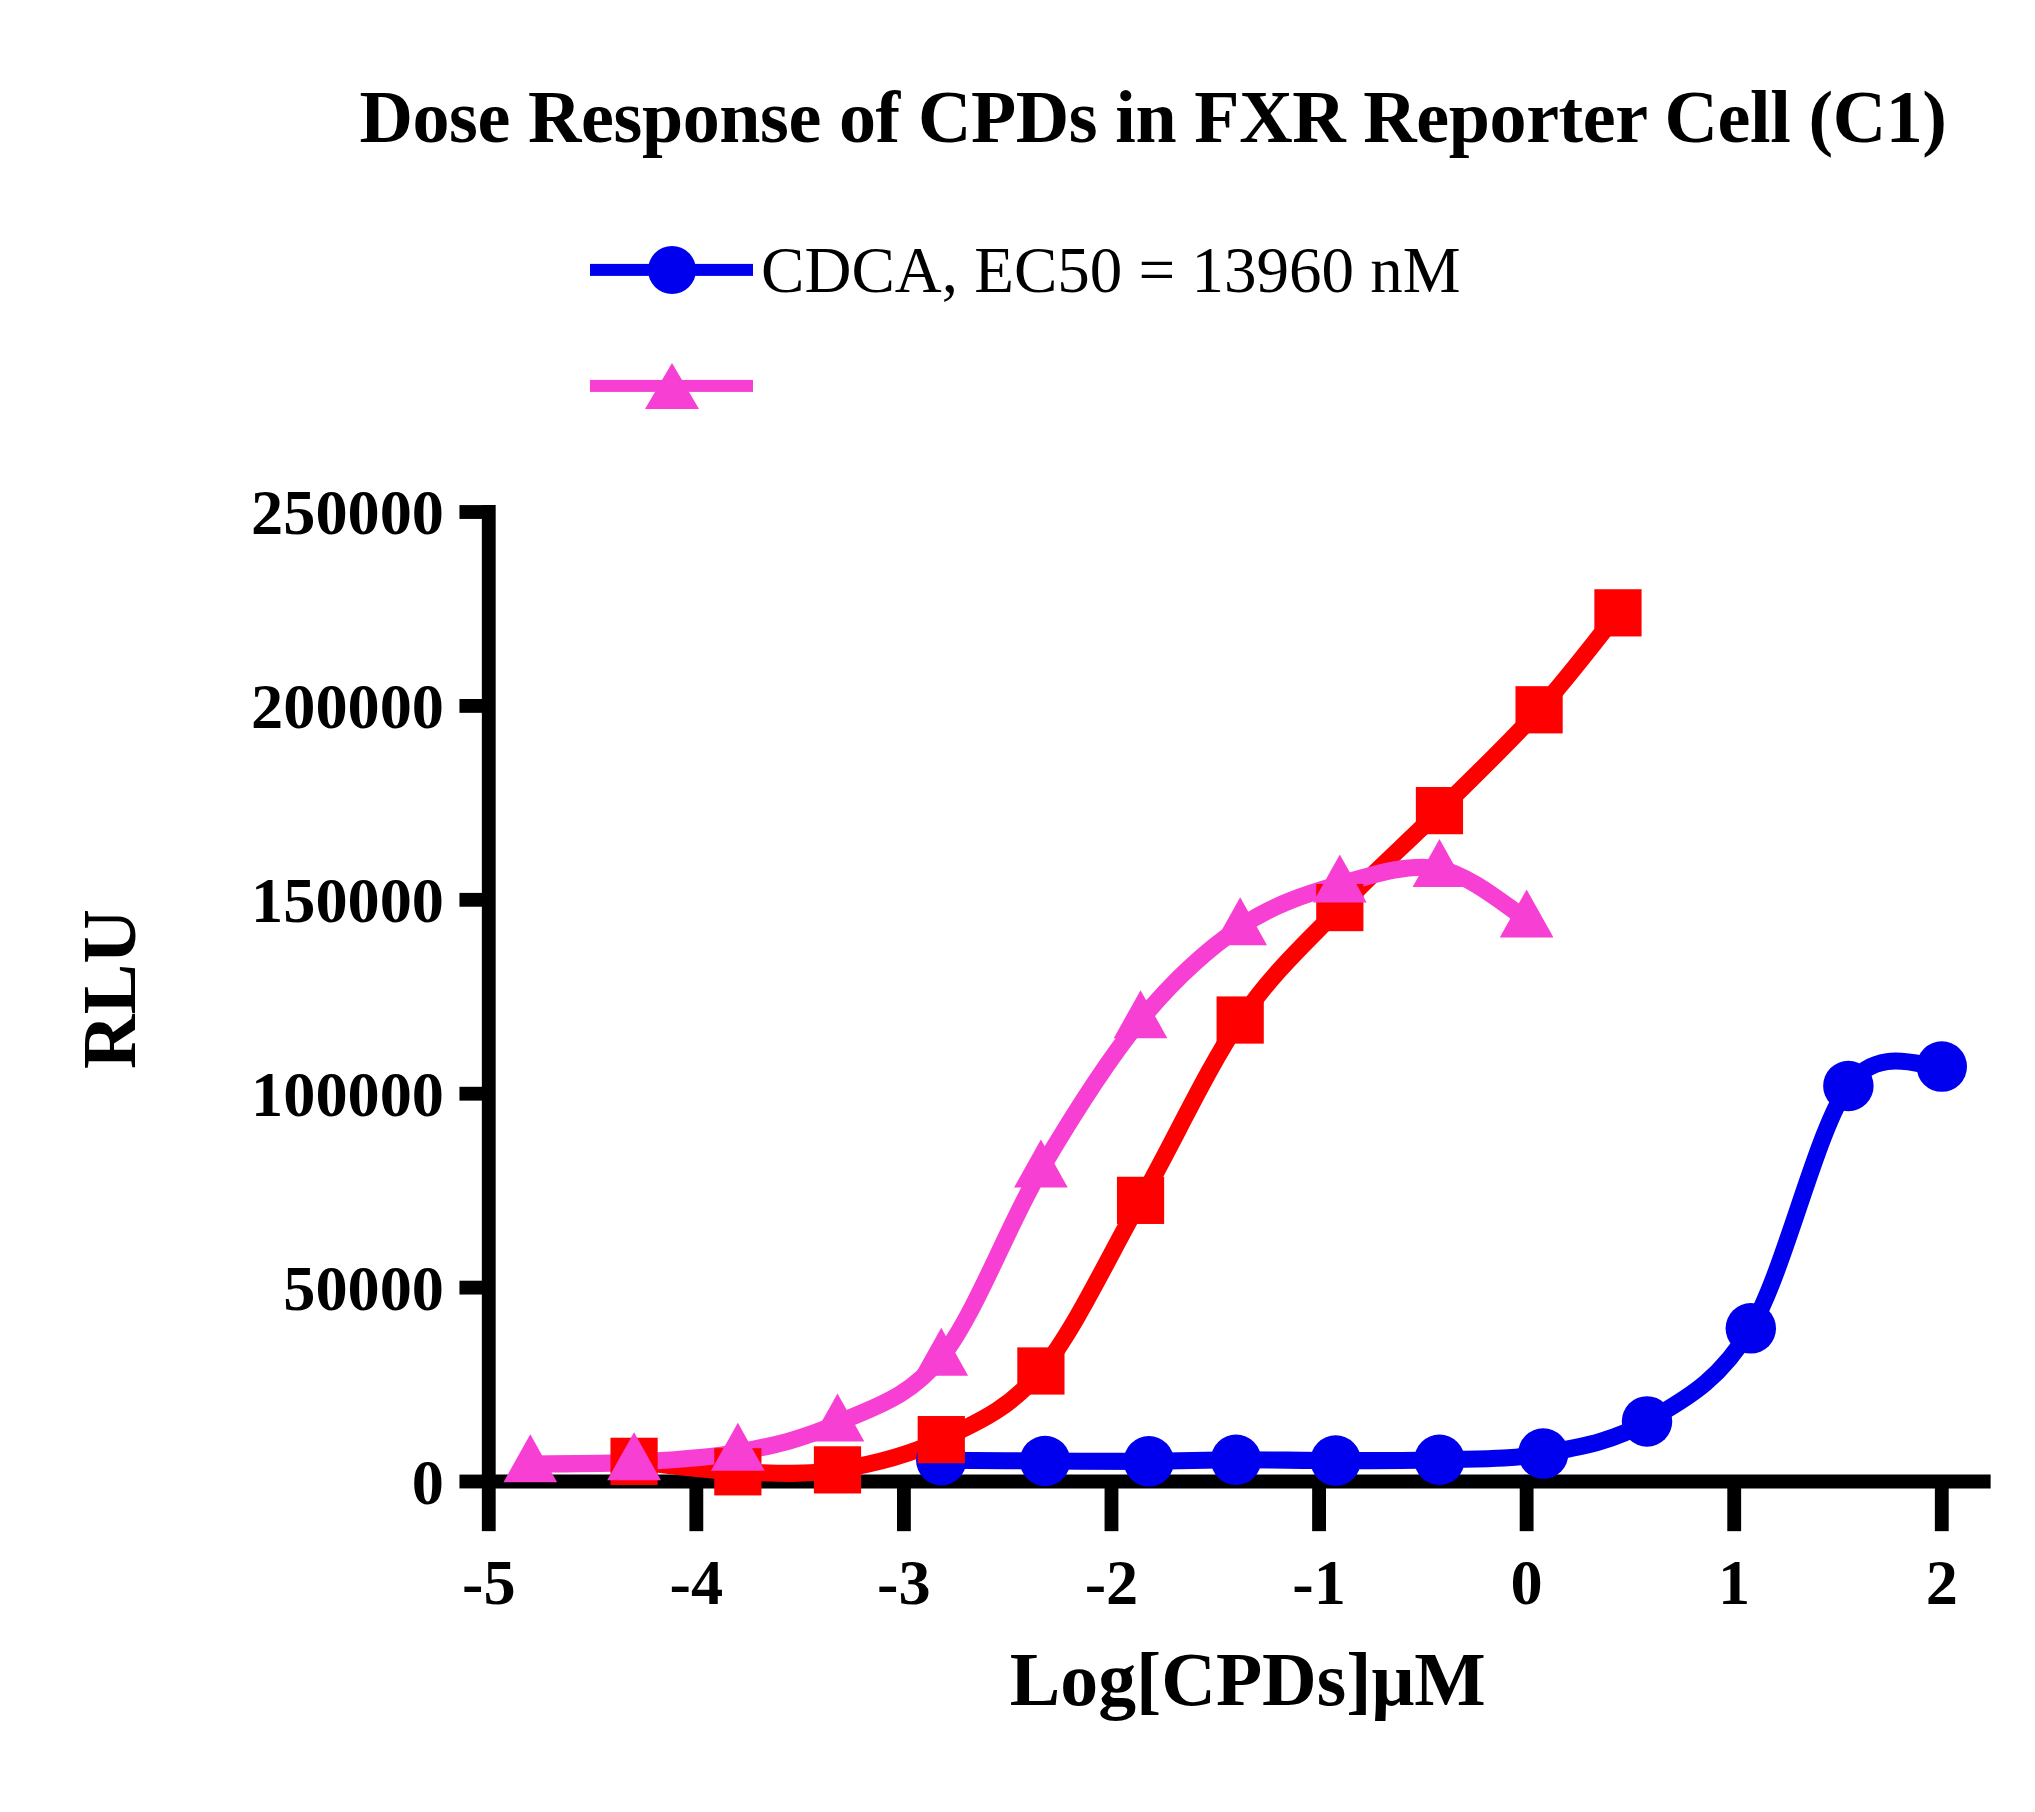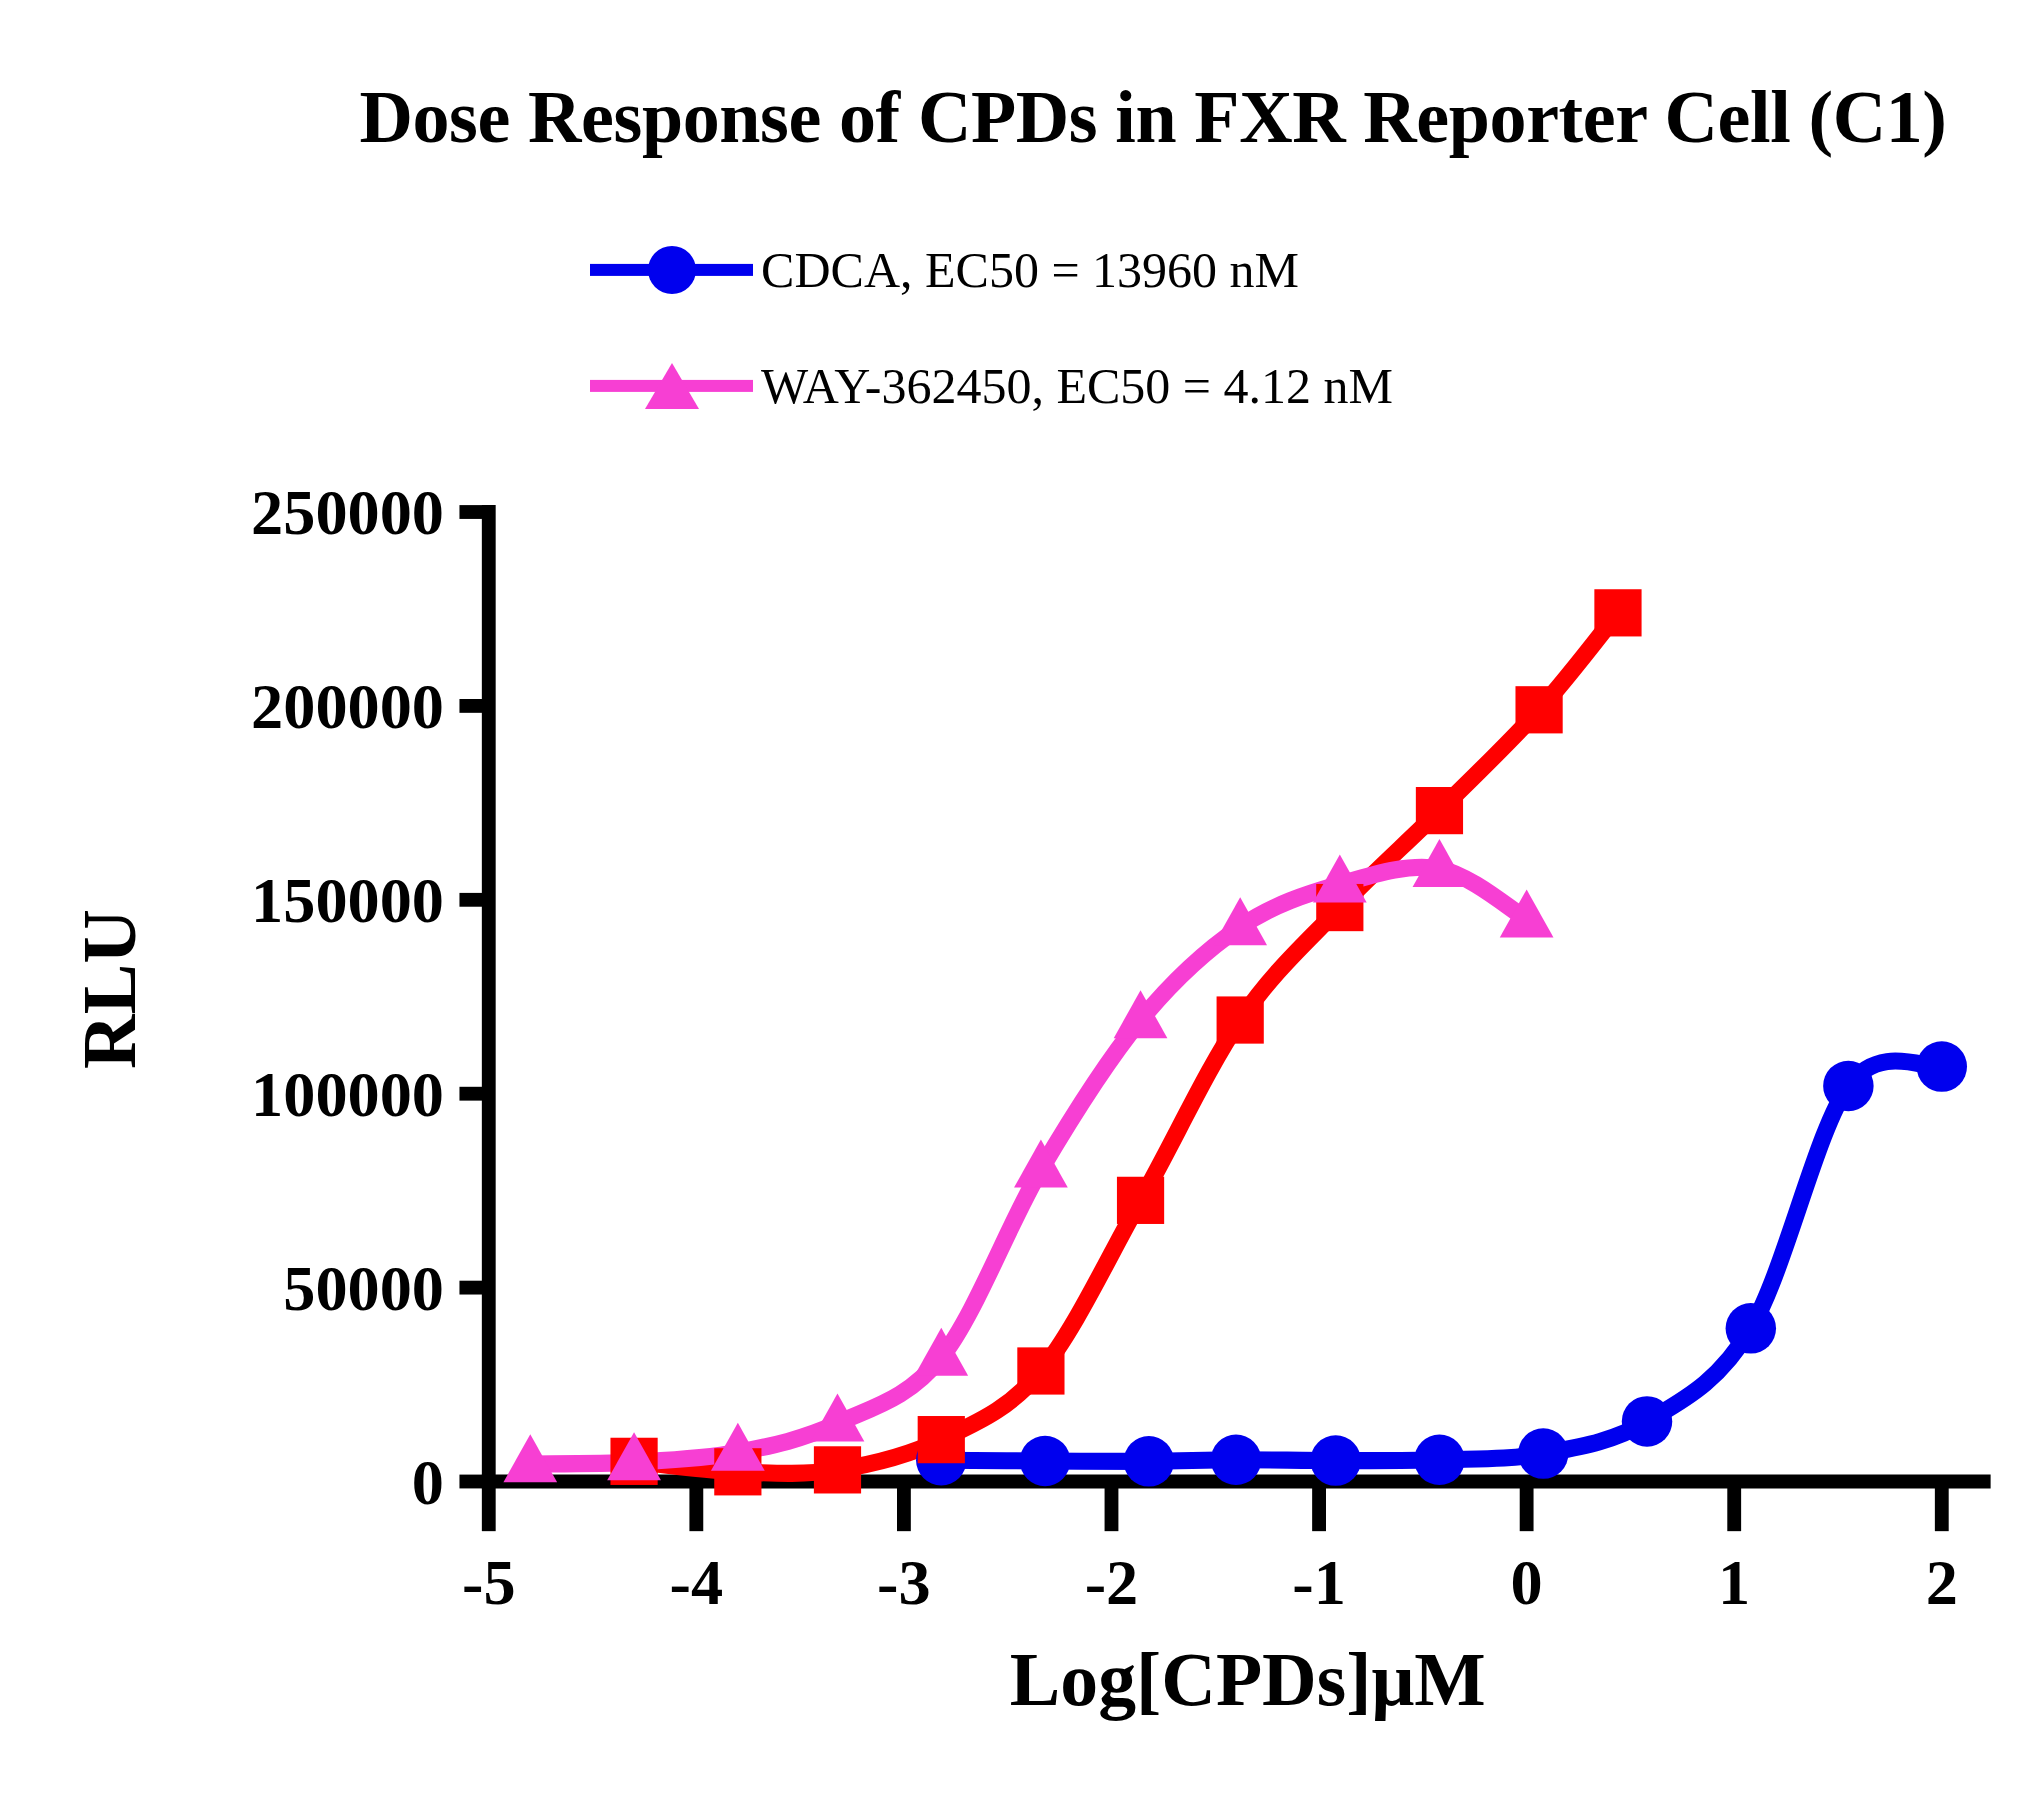--- a/index.html
+++ b/index.html
@@ -71,21 +71,21 @@
     width: 46px;
     height: 46px;
   }
   .lm-triangle {
     width: 0;
     height: 0;
     border-left: 27px solid transparent;
     border-right: 27px solid transparent;
   }
   .legend-label {
-    font-size: 50px;
+    font-size: 65px;
     color: #000000;
     white-space: nowrap;
     line-height: 1;
     padding-left: 8.1px;
   }
   #plot-svg {
     position: absolute;
     left: 0;
     top: 0;
   }
@@ -124,21 +124,20 @@
       </div>
       <div class="legend-label">CDCA, EC50 = 13960 nM</div>
     </div>
 
 
     <div class="legend-row">
       <div class="legend-symbol">
         <div class="legend-line" style="background:#F73FD3;"></div>
         <div class="legend-marker lm-triangle" style="border-bottom:46px solid #F73FD3;"></div>
       </div>
-      <div class="legend-label">WAY-362450, EC50 = 4.12 nM</div>
     </div>
 
   </div>
 
   <svg id="plot-svg" width="2306" height="1812" viewBox="0 0 5664 4452">
     <g id="axis-group">
         <line x1="1200" y1="1241" x2="1200" y2="3640" stroke="#000" stroke-width="34"></line>
         <line x1="1183" y1="3640" x2="4890" y2="3640" stroke="#000" stroke-width="34"></line>
         <line x1="1128" y1="3640" x2="1200" y2="3640" stroke="#000" stroke-width="34"></line>
         <line x1="1128" y1="3163.6" x2="1200" y2="3163.6" stroke="#000" stroke-width="34"></line>

